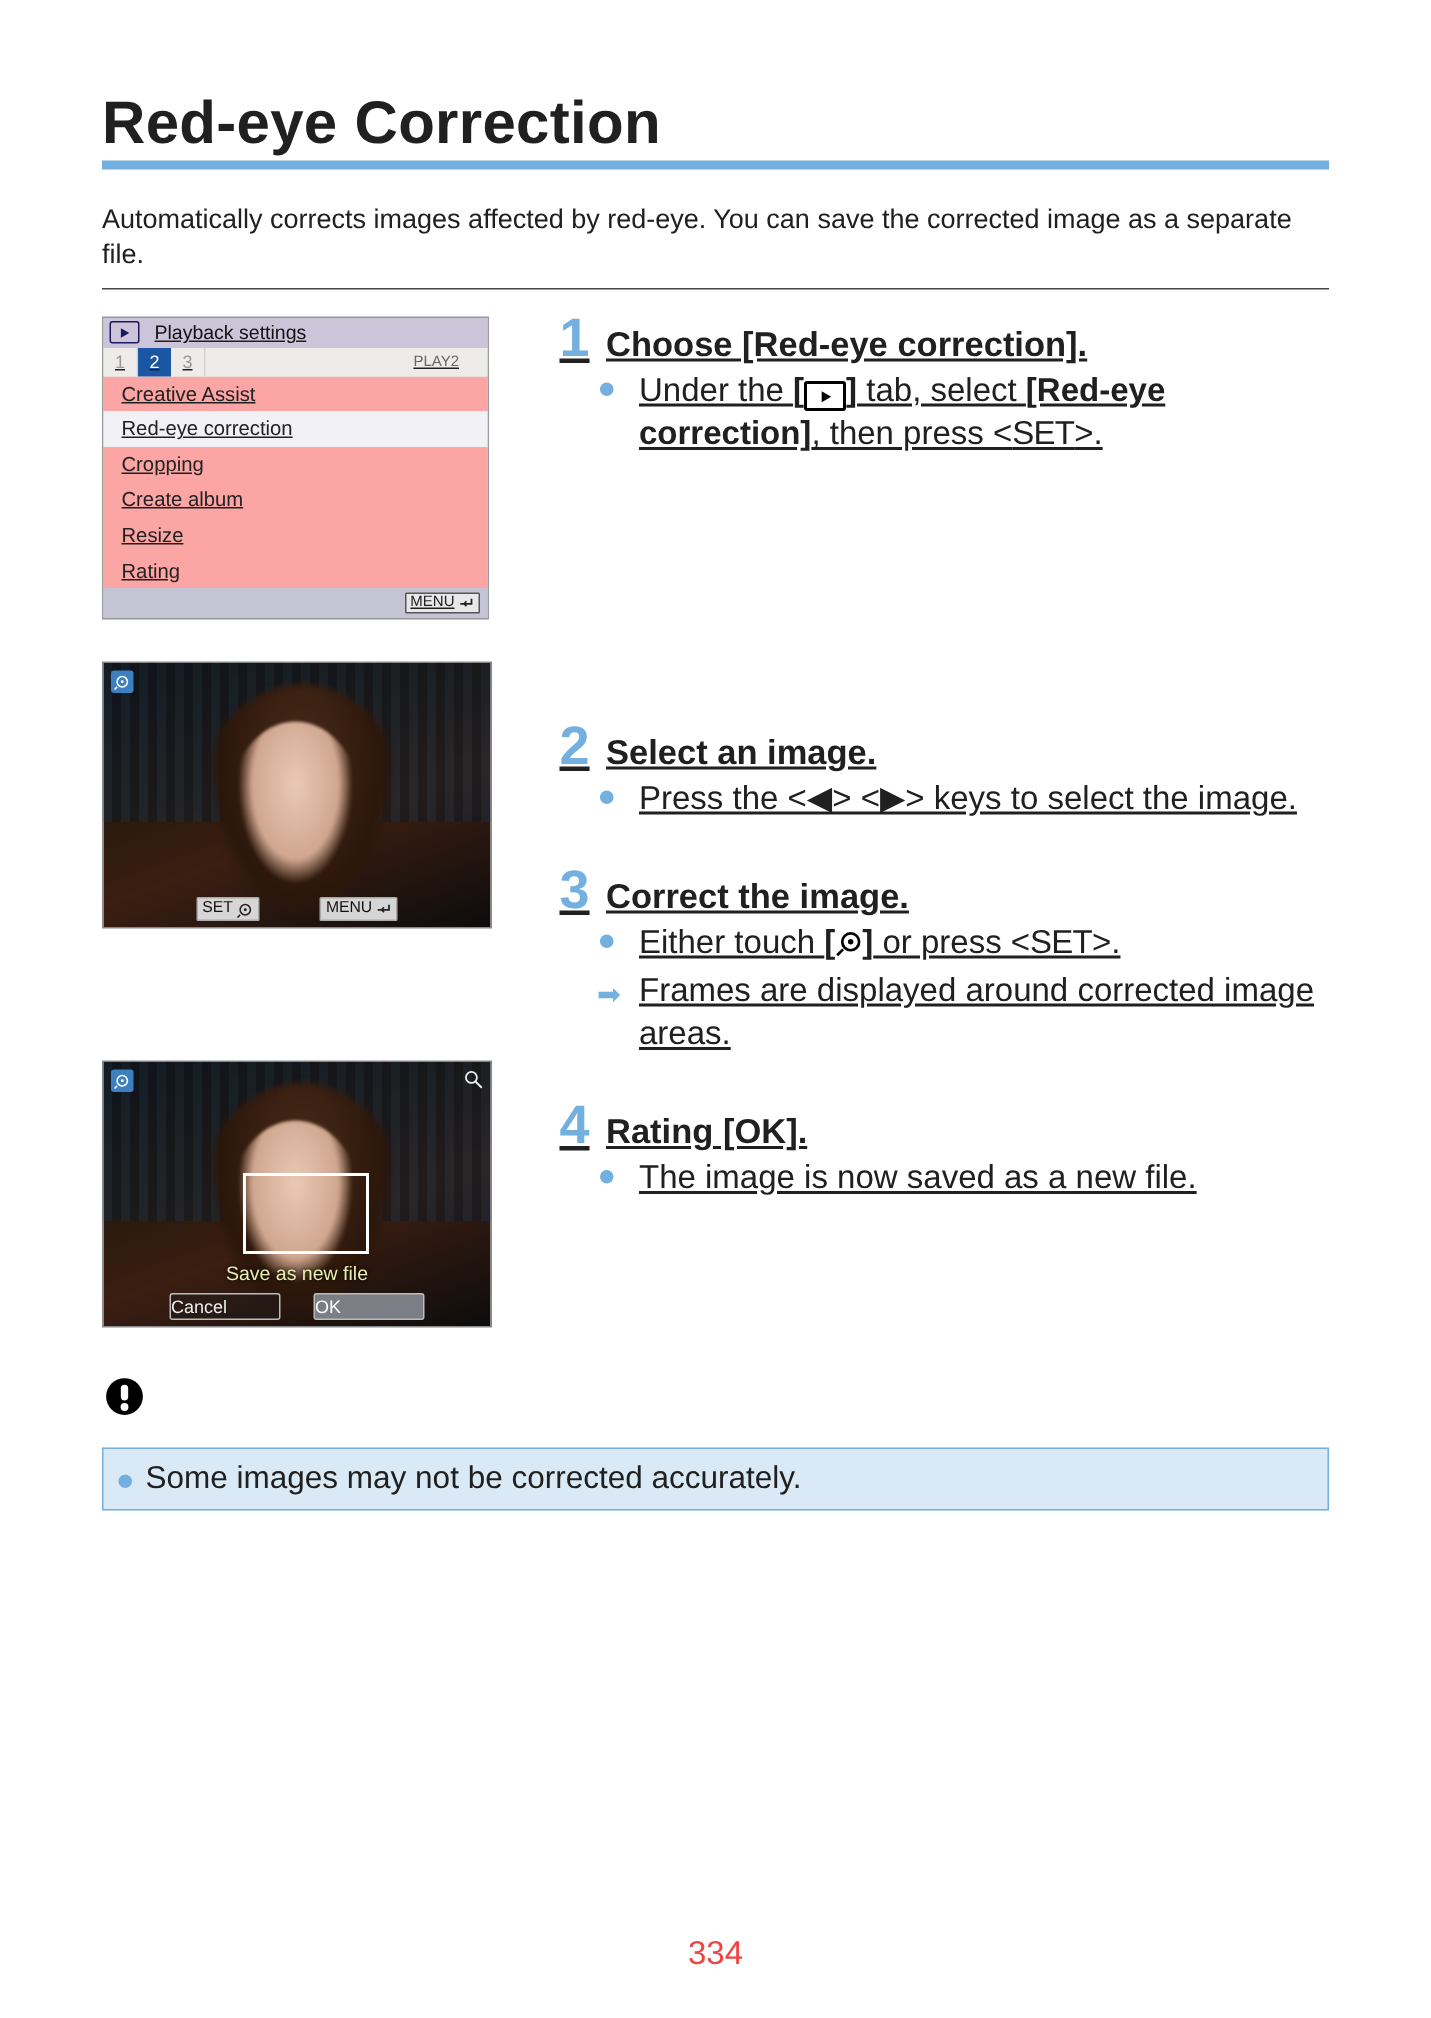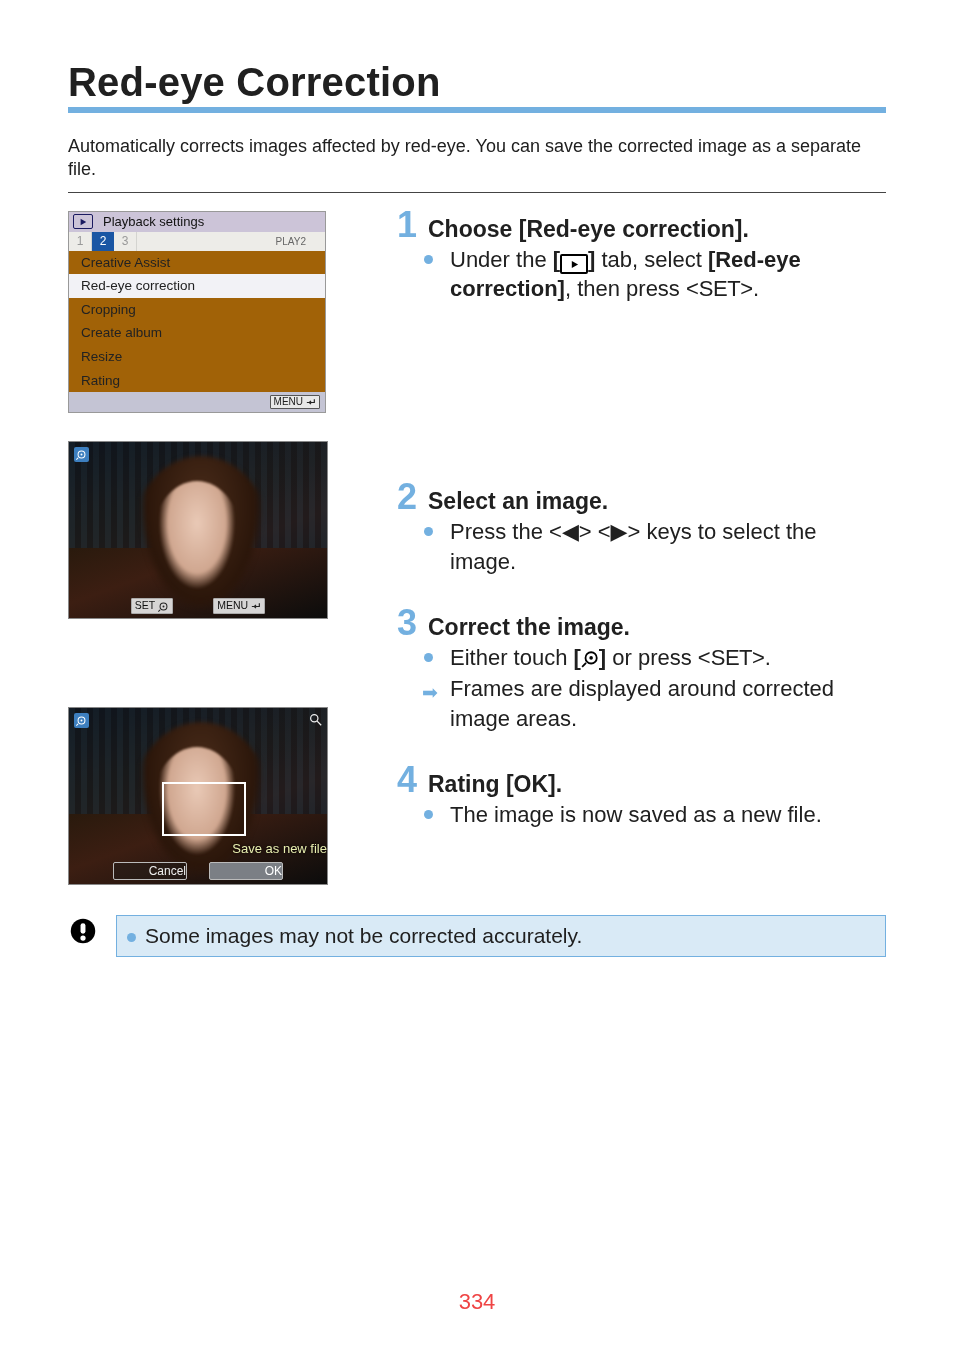--- a/index.html
+++ b/index.html
@@ -29,21 +29,22 @@
     line-height: 1.3;
     margin-bottom: 10px;
   }
   .intro-rule {
     height: 1px;
     background: #444;
     margin-bottom: 18px;
   }
   .content {
     display: flex;
-    gap: 68px;
+    gap: 44px;
+    text-decoration: underline;
   }
   .left-col {
     width: 258px;
     flex: 0 0 258px;
     display: flex;
     flex-direction: column;
     gap: 28px;
   }
   .right-col {
     flex: 1;
@@ -101,21 +102,21 @@
   }
   .tab-row .spacer { flex:1; }
   .tab-right {
     font-size: 10px;
     color: #666;
     padding-right: 19px;
     display:flex;
     align-items:center;
   }
   .menu-items {
-    background: #a16207;
+    background: #fca5a5;
   }
   .menu-item {
     padding: 3px 12px;
     color: #222;
     border-bottom: 0px solid #bbb;
     line-height: 1.3;
   }
   .menu-item.sel {
     background: #f2f2f6;
   }
@@ -211,40 +212,40 @@
     position:absolute;
     border:2px solid #fff;
     width:80px;height:50px;
     left:36%;
     top:42%;
   }
   .save-banner {
     position:absolute;
     bottom:28px;
     left:0;right:0;
-    text-align:right;
+    text-align:center;
     color:#e9efb0;
     font-size:13px;
     text-shadow:0 0 3px #000;
   }
   .btn-row {
     position:absolute;
     bottom:4px;
     left:0;right:0;
     display:flex;
     justify-content:center;
     gap:22px;
   }
   .cam-btn {
     border:1px solid #bbb;
     background: rgba(30,30,30,.4);
     color:#eee;
     font-size:12px;
     width:72px;
-    text-align:right;
+    text-align:left;
     border-radius:2px;
     line-height:1.35;
   }
   .cam-btn.primary { background:#7b7f85; color:#fff; }
   
   .step {
     margin-bottom: 28px;
   }
   .step-head {
     display: flex;
@@ -307,20 +308,21 @@
   .set-txt {
     font-family: Arial, sans-serif;
     letter-spacing: -0.5px;
   }
   
   .note-wrap {
     margin-top: 30px;
     display: flex;
     align-items: stretch;
     gap: 18px;
+    flex-direction: column;
   }
   .note-icon {
     width: 30px;
     flex: 0 0 30px;
     display: flex;
     align-items: flex-start;
     justify-content: center;
     padding-top: 2px;
   }
   .note-box {

